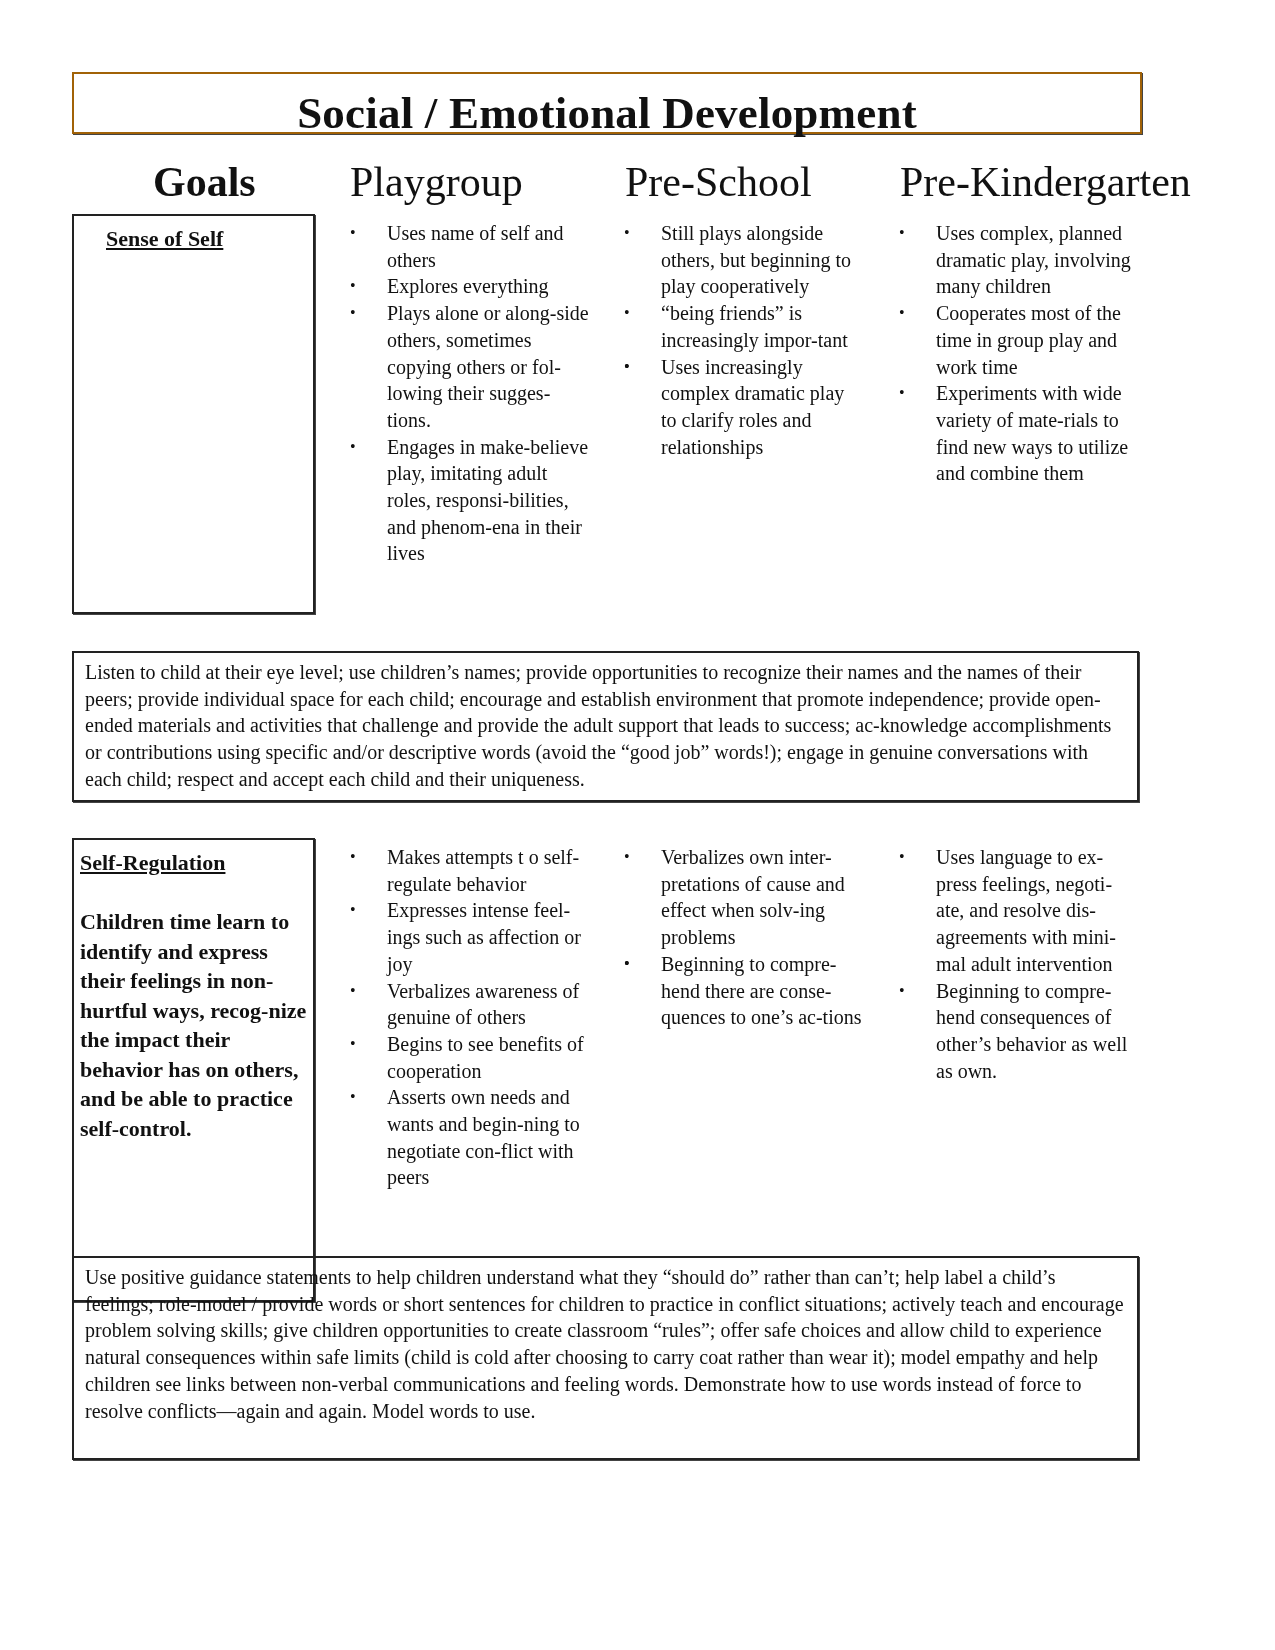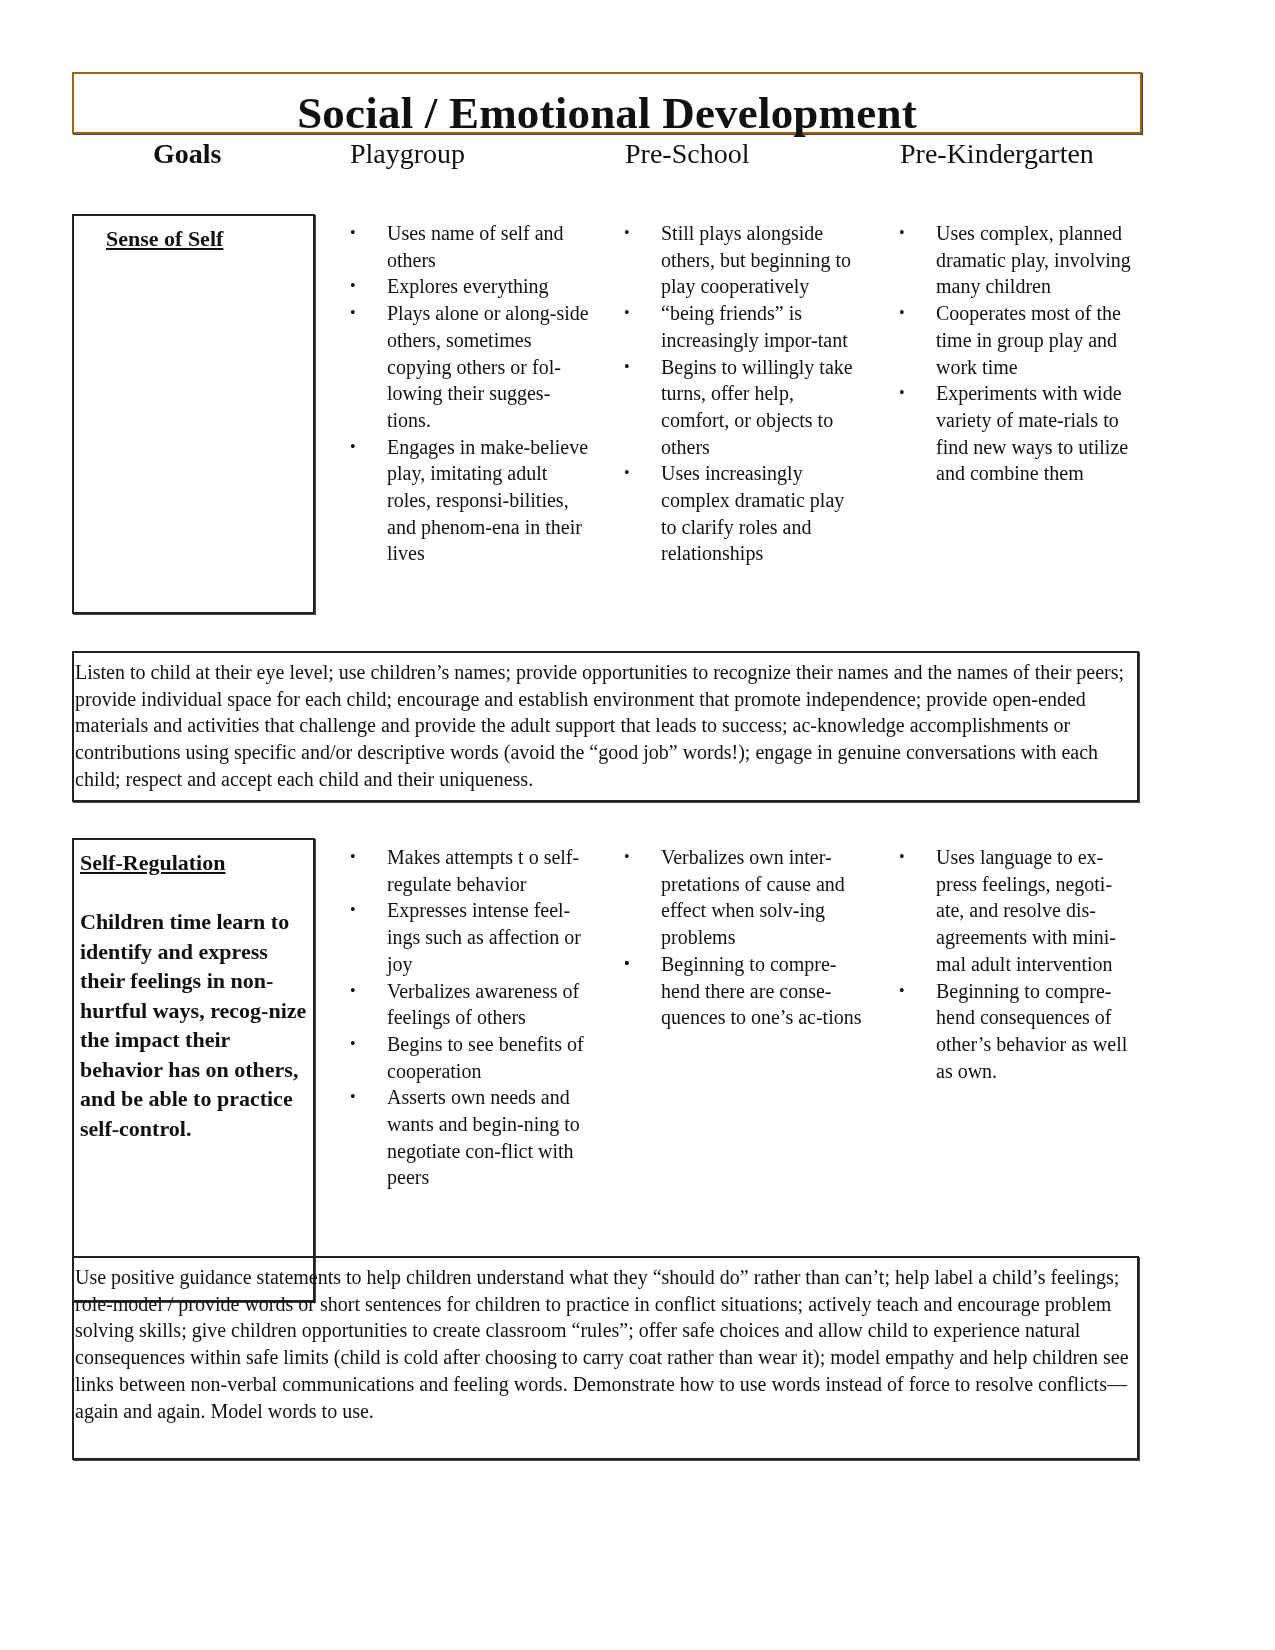--- a/index.html
+++ b/index.html
@@ -12,21 +12,21 @@
       position: absolute; left: 72px; top: 72px; width: 1066px; height: 58px;
       border: 2px solid #a16207; border-bottom-width: 2px;
       box-shadow: 1px 1px 0 #444;
       text-align: center;
     }
     .title-box h1 {
       margin: 0; font-size: 45px; font-weight: bold; line-height: 78px;
       letter-spacing: 0.2px;
     }
     .col-head {
-      position: absolute; top: 132px; font-size: 28px; line-height: 44px; font-weight: normal;
+      position: absolute; top: 160px; font-size: 42px; line-height: 44px; font-weight: normal;
     }
     .col-head.goals { left: 153px; font-weight: bold; }
     .col-head.pg { left: 350px; }
     .col-head.ps { left: 625px; }
     .col-head.pk { left: 900px; }
 
     .goal-box {
       position: absolute; left: 72px; width: 243px;
       border: 2px solid #222; box-shadow: 1px 1px 0 #444;
       padding: 0 0 0 6px; box-sizing: border-box;
@@ -52,21 +52,21 @@
     }
     .r1 { top: 220px; }
     .r2 { top: 844px; }
     .c1 { left: 350px; width: 240px; }
     .c2 { left: 624px; width: 240px; }
     .c3 { left: 899px; width: 240px; }
 
     .tip-box {
       position: absolute; left: 72px; width: 1067px;
       border: 2px solid #222; box-shadow: 1px 1px 0 #444;
-      box-sizing: border-box; padding: 6px 8px 0 1px;
+      box-sizing: border-box; padding: 6px 8px 0 11px;
       font-size: 20px; line-height: 26.7px;
     }
     .tip1 { top: 651px; height: 151px; }
     .tip2 { top: 1256px; height: 204px; }
   </style>
 </head>
 <body>
 
 <div class="title-box">
   <h1>Social / Emotional Development</h1>
@@ -82,41 +82,41 @@
 </div>
 <ul class="blist r1 c1">
     <li><span class="bullet">•</span><span>Uses name of self and others</span></li>
     <li><span class="bullet">•</span><span>Explores everything</span></li>
     <li><span class="bullet">•</span><span>Plays alone or along-side others, sometimes copying others or fol-lowing their sugges-tions.</span></li>
     <li><span class="bullet">•</span><span>Engages  in make-believe play, imitating adult roles, responsi-bilities, and phenom-ena in their lives</span></li>
   </ul>
 <ul class="blist r1 c2">
     <li><span class="bullet">•</span><span>Still plays alongside others, but beginning to play cooperatively</span></li>
     <li><span class="bullet">•</span><span>“being friends”  is increasingly impor-tant</span></li>
-    <li><span class="bullet">•</span><span>Begins to willingly take turns, offer help, comfort, or objects to others</span></li>
+    <li><span class="bullet">•</span></li>
     <li><span class="bullet">•</span><span>Uses increasingly complex dramatic play to clarify roles and relationships</span></li>
   </ul>
 <ul class="blist r1 c3">
     <li><span class="bullet">•</span><span>Uses complex, planned dramatic play, involving many children</span></li>
     <li><span class="bullet">•</span><span>Cooperates most of the time in group play and work time</span></li>
     <li><span class="bullet">•</span><span>Experiments with wide variety of mate-rials to find new ways to utilize and combine them</span></li>
   </ul>
 
 <div class="tip-box tip1">
   <span>Listen to child at their eye level; use children’s names; provide opportunities to recognize their names and the names of their peers; provide individual space for each child; encourage and establish environment that promote independence; provide open-ended materials and activities that challenge and provide the adult support that leads to success; ac-knowledge accomplishments or contributions using specific  and/or descriptive words (avoid the “good job” words!); engage in genuine conversations with each child; respect and accept each child and their uniqueness.</span>
 </div>
 
 <div class="goal-box goal2">
   <div class="goal-title">Self-Regulation</div>
   <div class="goal-desc">Children time learn to identify and express their feelings in non-hurtful ways, recog-nize the impact their behavior has on others, and be able to practice self-control.</div>
 </div>
 <ul class="blist r2 c1">
     <li><span class="bullet">•</span><span>Makes attempts t o self-regulate behavior</span></li>
     <li><span class="bullet">•</span><span>Expresses intense feel-ings such as affection or joy</span></li>
-    <li><span class="bullet">•</span><span>Verbalizes awareness of feelings of others</span></li>
+    <li><span class="bullet">•</span><span>Verbalizes awareness of genuine of others</span></li>
     <li><span class="bullet">•</span><span>Begins to see benefits of cooperation</span></li>
     <li><span class="bullet">•</span><span>Asserts own needs and wants and begin-ning to negotiate con-flict with peers</span></li>
   </ul>
 <ul class="blist r2 c2">
     <li><span class="bullet">•</span><span>Verbalizes own inter-pretations of cause and effect when solv-ing problems</span></li>
     <li><span class="bullet">•</span></li>
     <li><span class="bullet">•</span><span>Beginning to compre-hend there are conse-quences to one’s ac-tions</span></li>
   </ul>
 <ul class="blist r2 c3">
     <li><span class="bullet">•</span><span>Uses language to ex-press feelings, negoti-ate, and resolve dis-agreements with mini-mal adult intervention</span></li>

